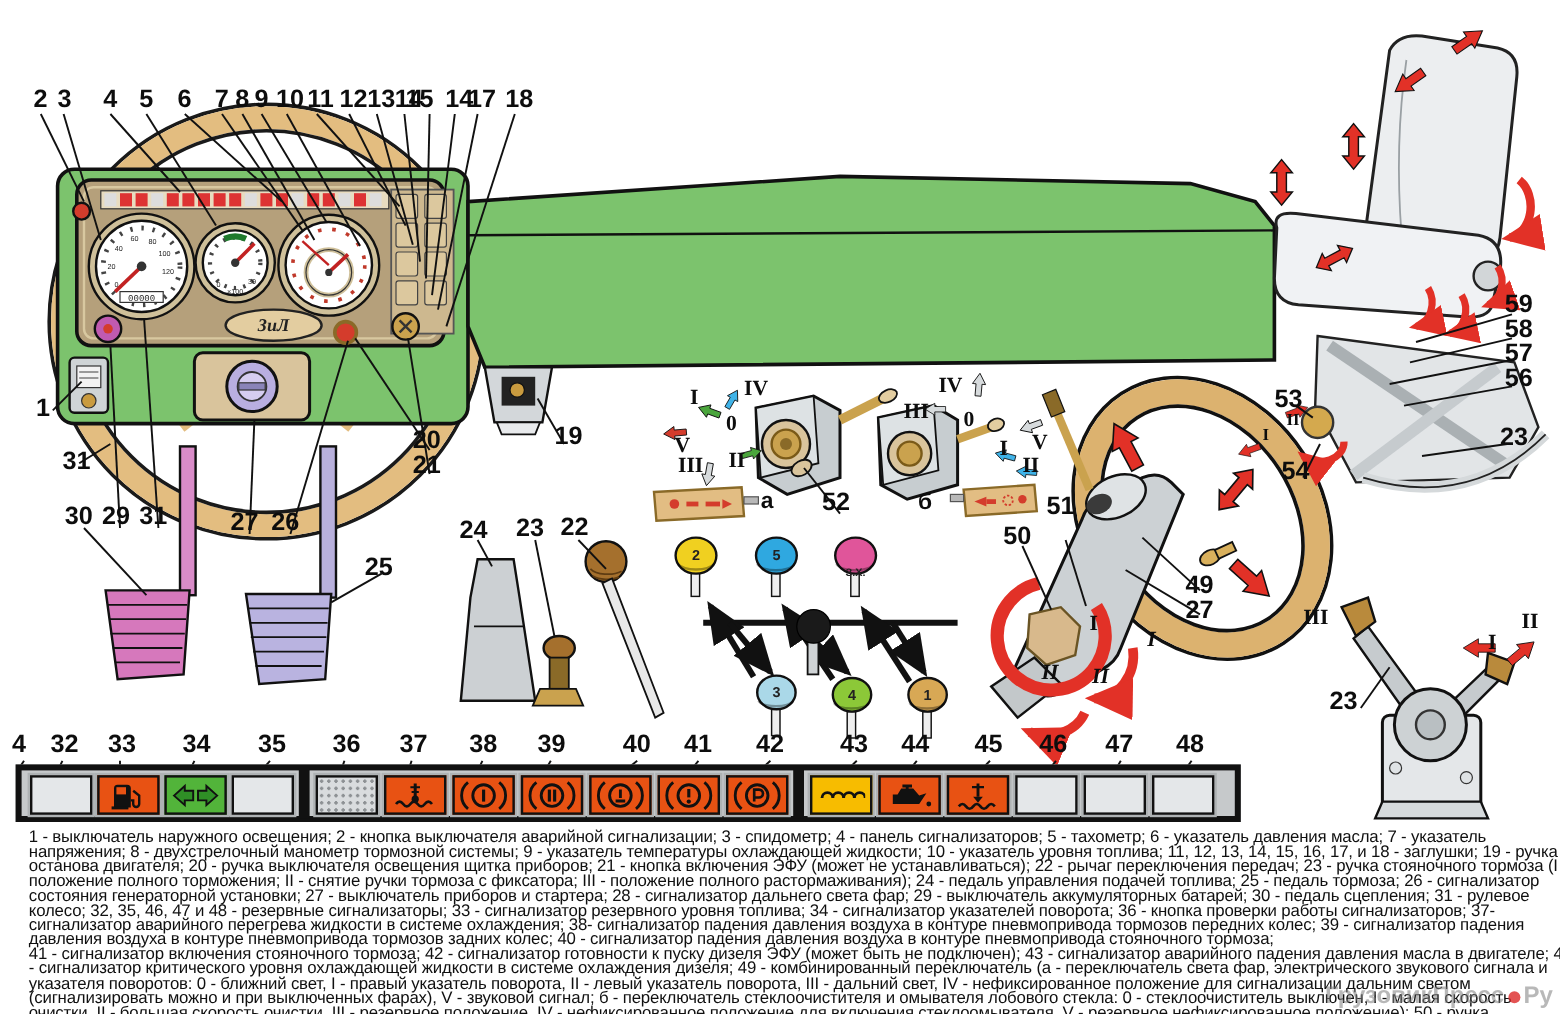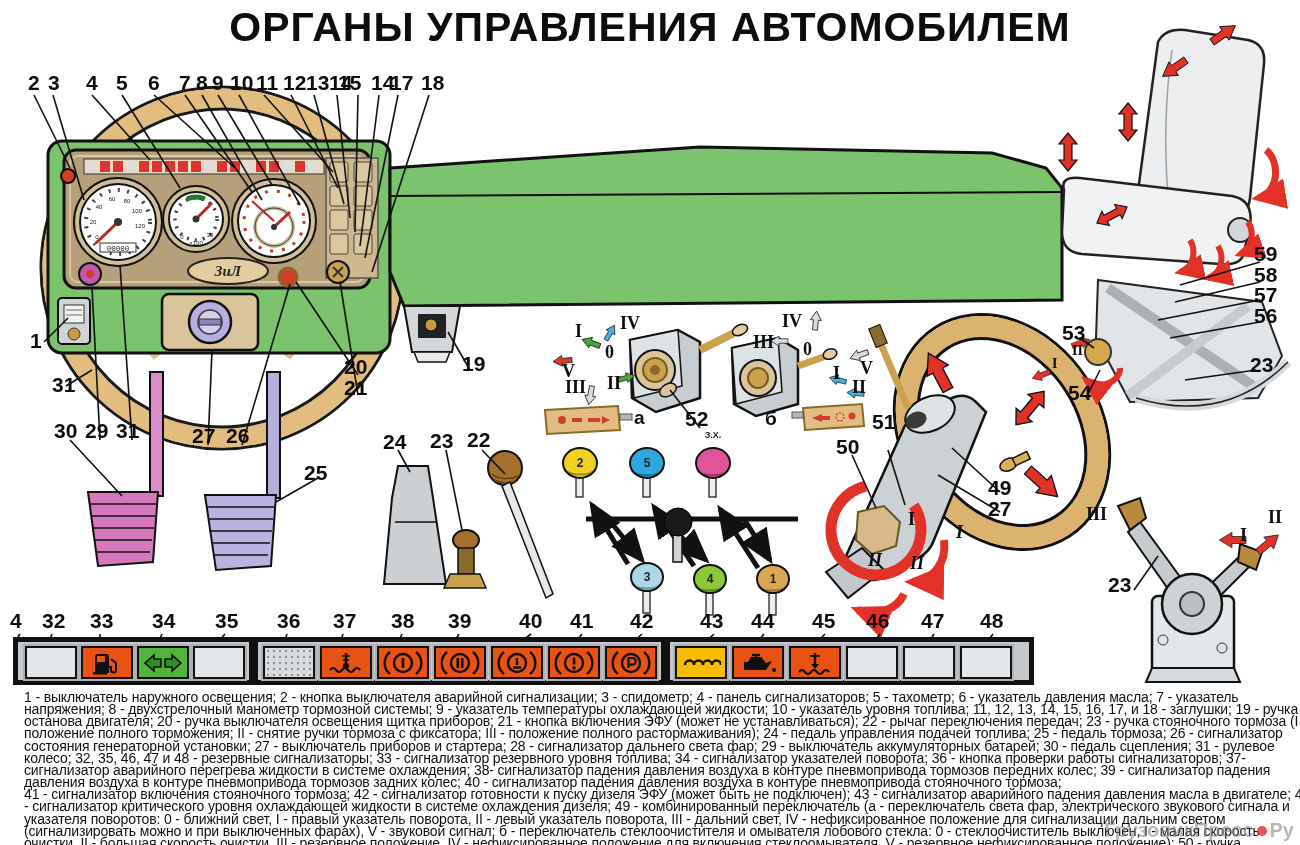--- a/index.html
+++ b/index.html
@@ -400,21 +400,20 @@
         <path d="M642,634 L625,649"></path>
     <path d="M714,634 L698,649"></path>
         <path d="M764,634 L752,649"></path>
         <path d="M825,634 L810,649"></path>
     <path d="M880,634 L868,649"></path>
         <path d="M934,634 L925,649"></path>
         <path d="M993,634 L982,649"></path>
   </g>
 </svg>
 
-<div class="title">ОРГАНЫ УПРАВЛЕНИЯ АВТОМОБИЛЕМ</div>
 
 <b class="lb" style="left:28px;top:72px">2</b>
 <b class="lb" style="left:48px;top:72px">3</b>
 <b class="lb" style="left:86px;top:72px">4</b>
 <b class="lb" style="left:116px;top:72px">5</b>
 <b class="lb" style="left:148px;top:72px">6</b>
 <b class="lb" style="left:179px;top:72px">7</b>
 <b class="lb" style="left:196px;top:72px">8</b>
 <b class="lb" style="left:212px;top:72px">9</b>
 <b class="lb" style="left:230px;top:72px">10</b>
@@ -437,21 +436,21 @@
 <b class="lb" style="left:304px;top:462px">25</b>
 <b class="lb" style="left:383px;top:431px">24</b>
 <b class="lb" style="left:430px;top:430px">23</b>
 <b class="lb" style="left:467px;top:429px">22</b>
 <b class="lb" style="left:462px;top:353px">19</b>
 <b class="lb" style="left:344px;top:356px">20</b>
 <b class="lb" style="left:344px;top:377px">21</b>
 
 <b class="gl" style="left:564px;top:457px">2</b>
 <b class="gl" style="left:631px;top:457px">5</b>
-<b class="gl tiny" style="left:697px;top:431px">З.Х.</b>
+<b class="gl tiny" style="left:697px;top:473px">З.Х.</b>
 <b class="gl" style="left:631px;top:571px">3</b>
 <b class="gl" style="left:694px;top:573px">4</b>
 <b class="gl" style="left:757px;top:573px">1</b>
 
 <b class="rm" style="left:575px;top:322px">I</b>
 <b class="rm" style="left:620px;top:314px">IV</b>
 <b class="rm" style="left:605px;top:343px">0</b>
 <b class="rm" style="left:562px;top:362px">V</b>
 <b class="rm" style="left:565px;top:378px">III</b>
 <b class="rm" style="left:607px;top:374px">II</b>

